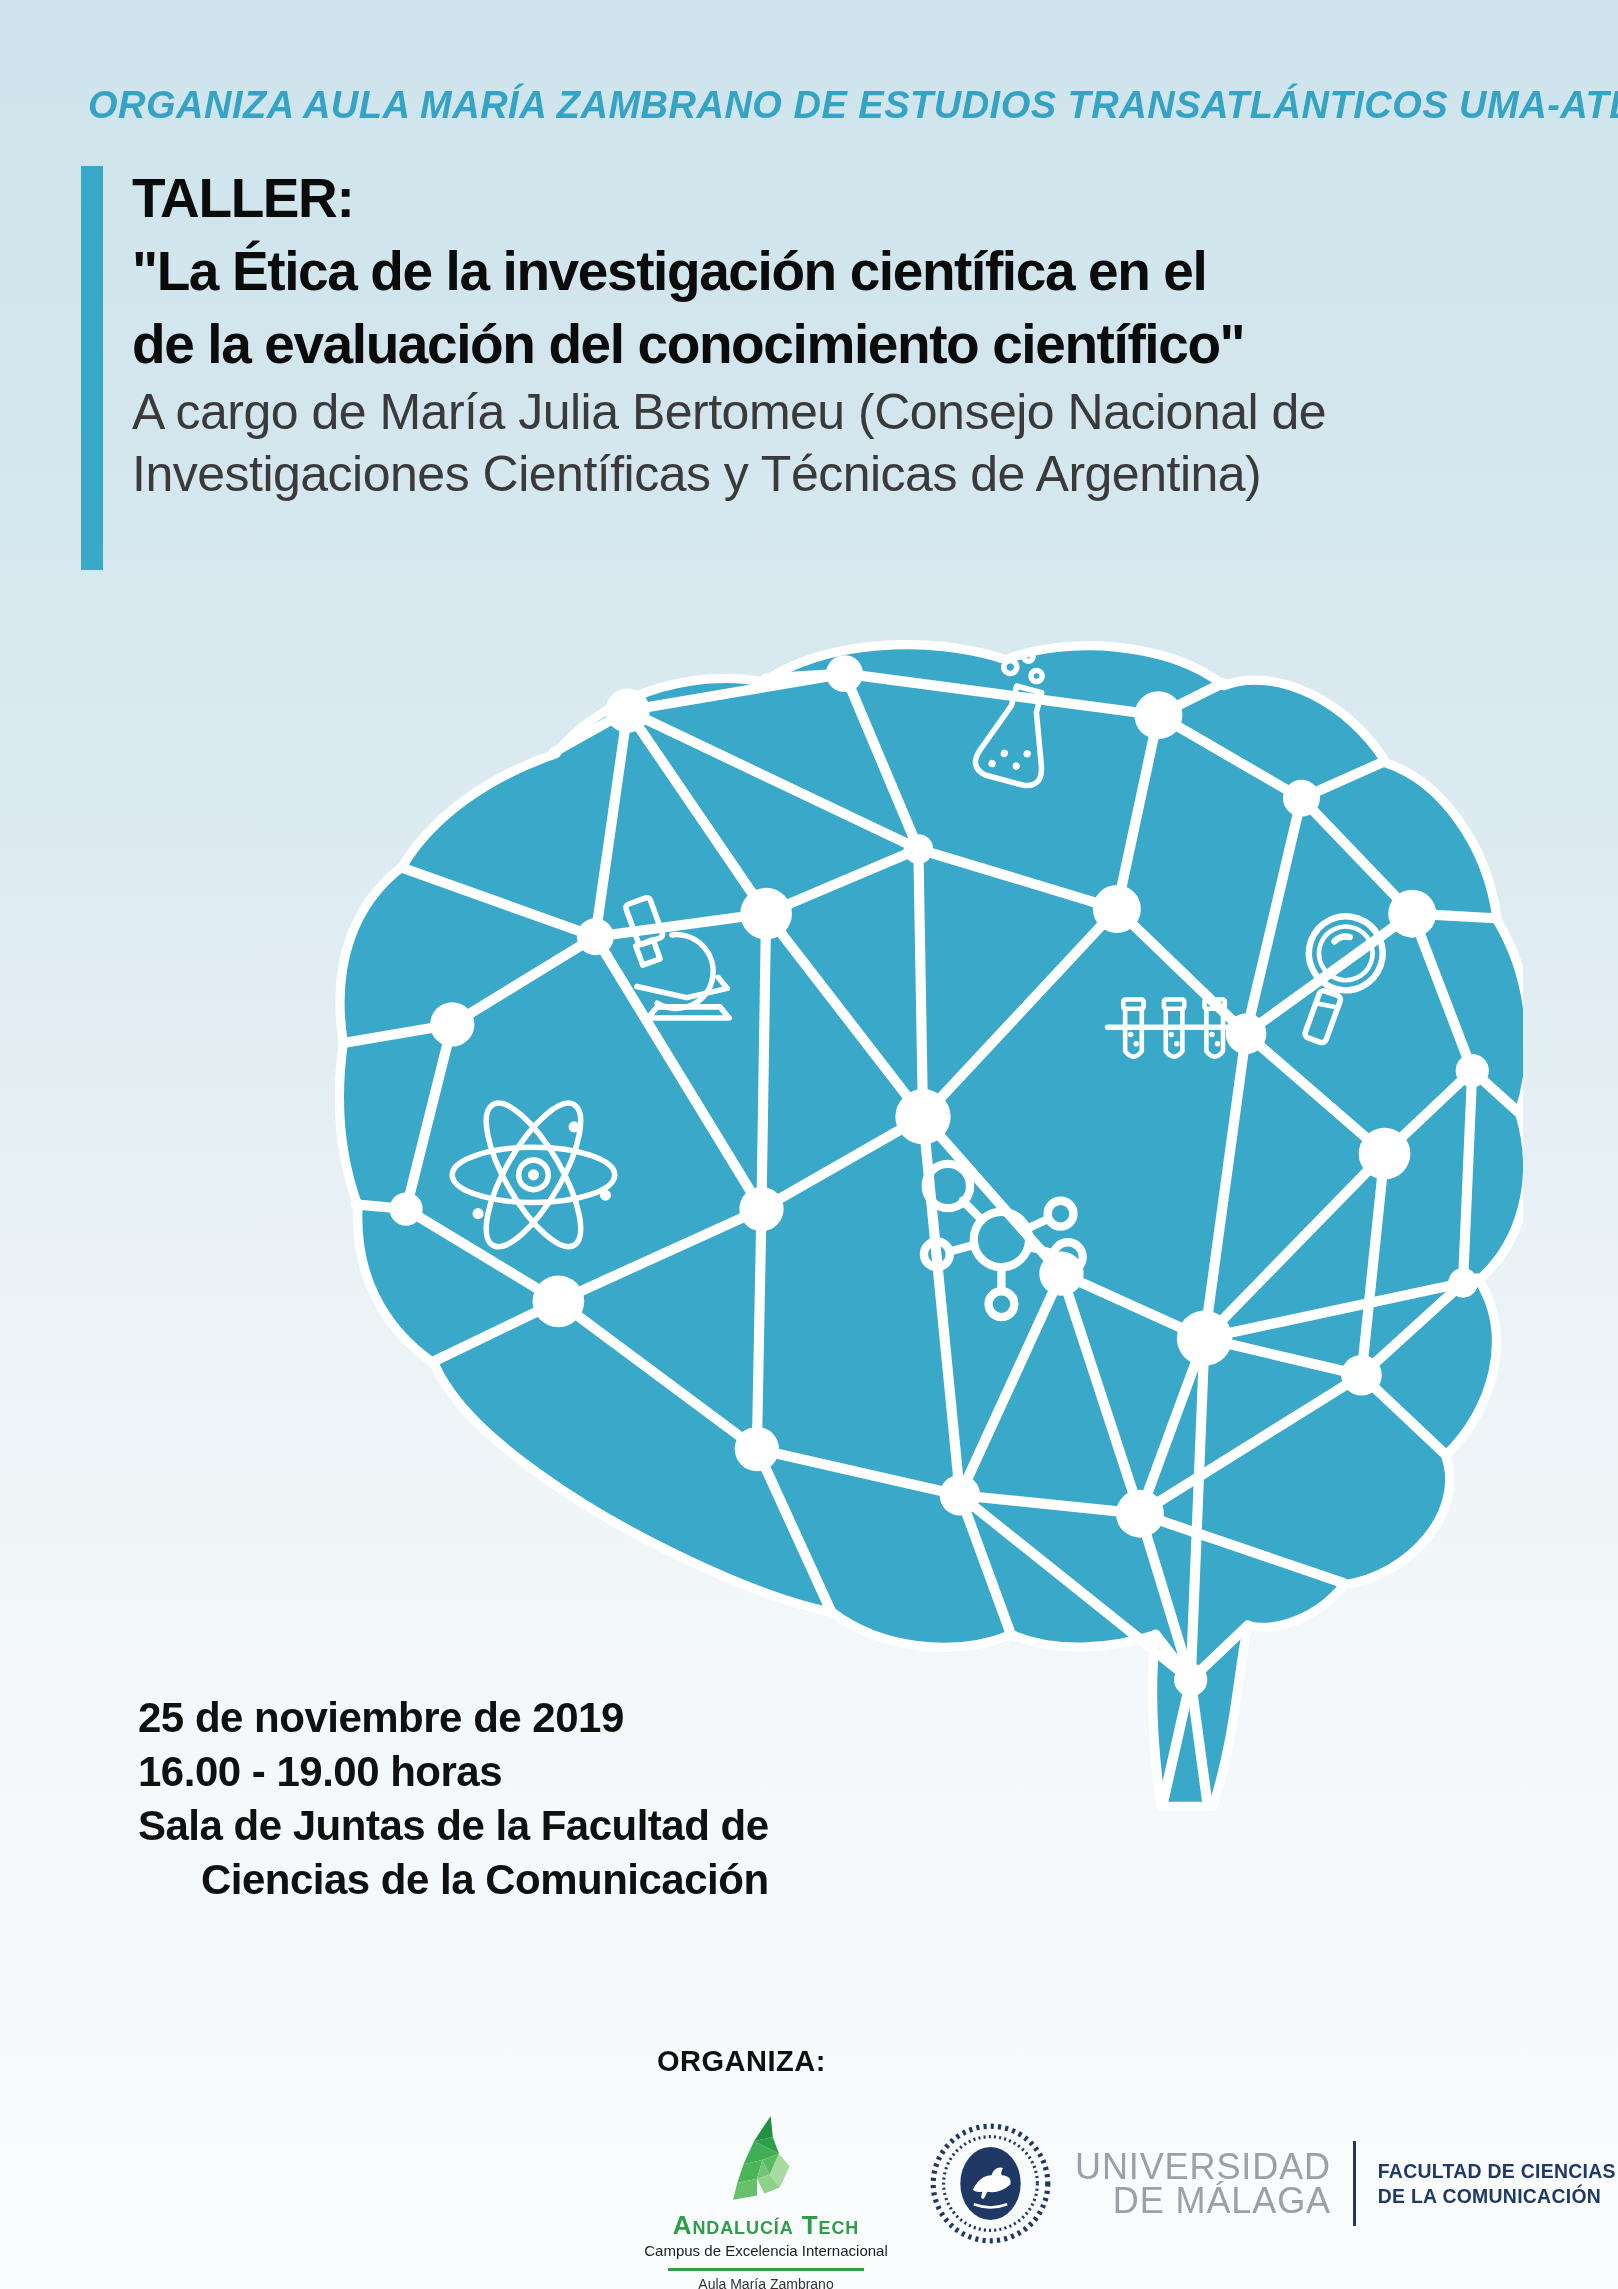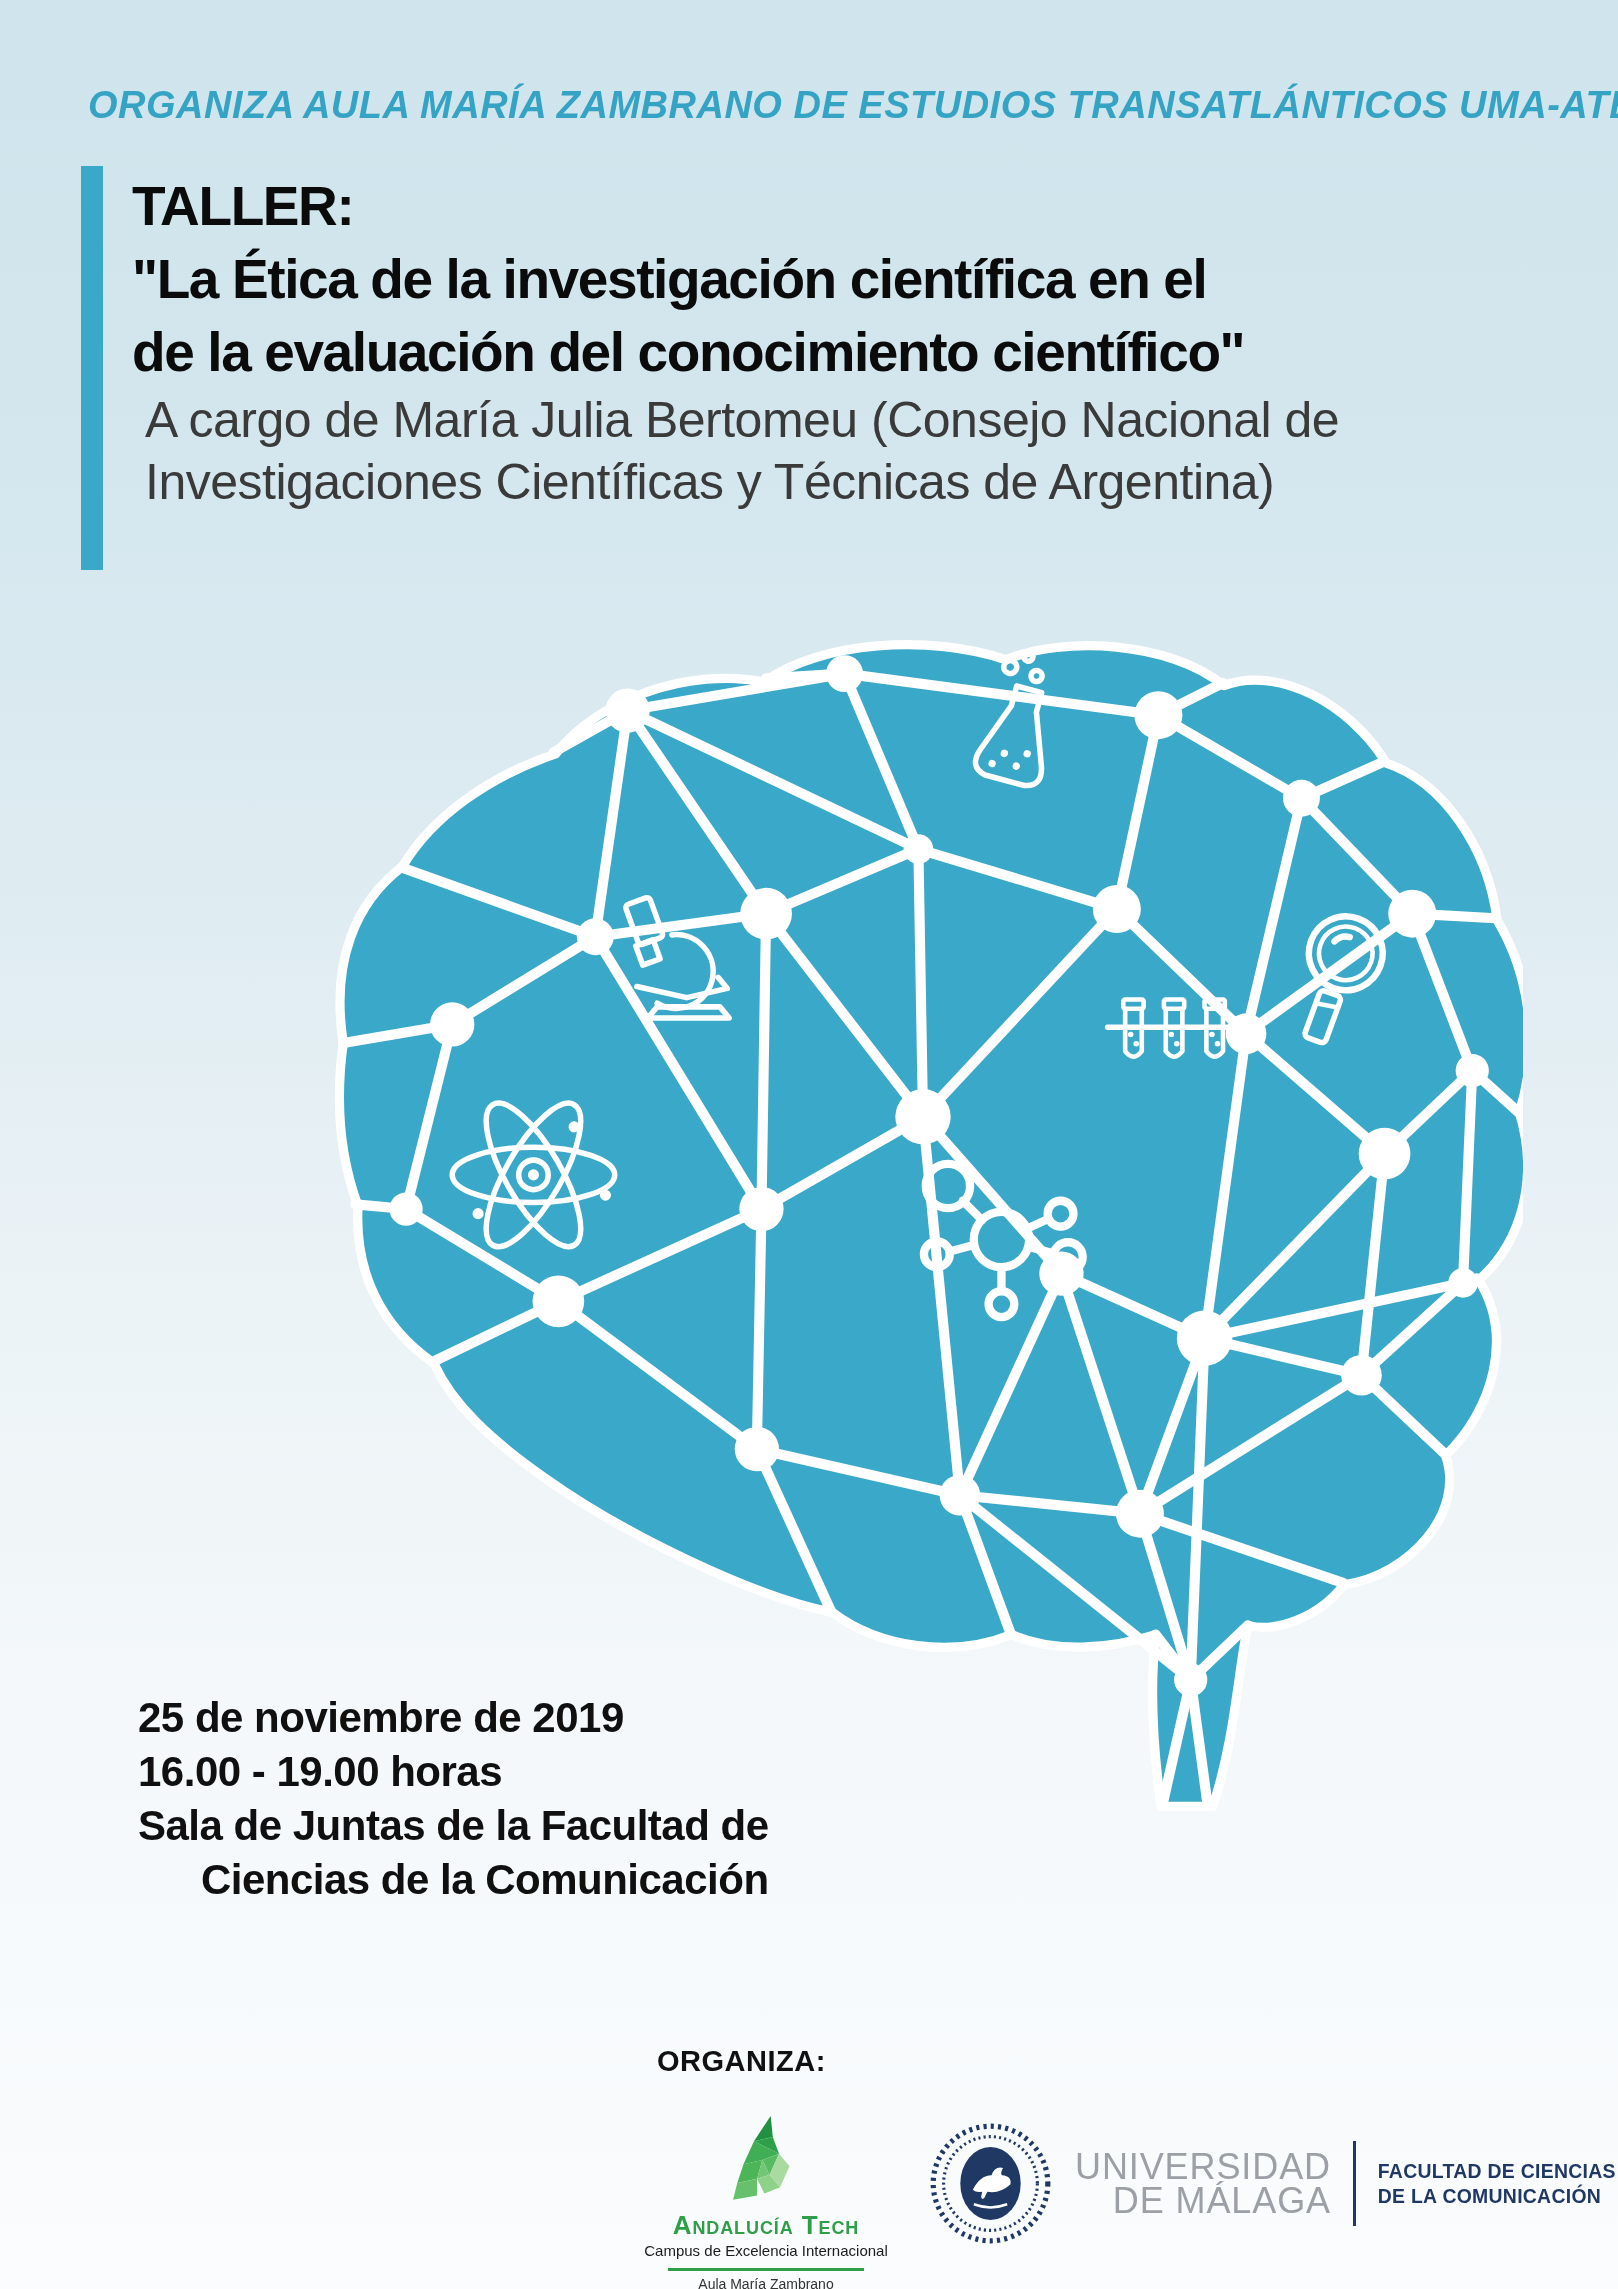--- a/index.html
+++ b/index.html
@@ -7,28 +7,28 @@
   .poster{
     position:relative;width:1619px;height:2290px;overflow:hidden;
     background:linear-gradient(180deg,#cfe4ec 0%,#d3e6ee 18%,#dfecf2 40%,#ecf3f6 58%,#f4f8fa 75%,#fafcfd 100%);
   }
   .kicker{
     position:absolute;left:88px;top:83px;
     font-style:italic;font-weight:700;font-size:38px;line-height:1.2;
     color:#35a3c4;letter-spacing:0.5px;white-space:nowrap;
   }
   .accent-bar{position:absolute;left:81px;top:166px;width:22px;height:404px;background:#3aa9c9;}
-  .title-block{position:absolute;left:132px;top:170px;}
+  .title-block{position:absolute;left:132px;top:162px;}
   .title-line{
     font-weight:700;font-size:55px;line-height:73px;color:#0b0b0b;
     letter-spacing:-1.4px;white-space:nowrap;
   }
   .speaker-line{
     font-weight:400;font-size:50px;line-height:62px;color:#3a3a3a;
-    letter-spacing:-0.5px;white-space:nowrap;margin-left:13px;
+    letter-spacing:-0.5px;white-space:nowrap;
   }
   .speaker-line:first-of-type{margin-top:7.4px;}
   .brain{position:absolute;left:323px;top:632px;width:1200px;height:1191px;}
   .details{position:absolute;left:138px;top:1691px;}
   .details-line{font-weight:700;font-size:42px;line-height:54px;color:#101010;letter-spacing:-0.5px;white-space:nowrap;}
   .details-line.venue{font-size:42px;text-align:right;}
   .organiza{
     position:absolute;left:657px;top:2045px;
     font-weight:700;font-size:29px;color:#111;letter-spacing:0.5px;
   }

